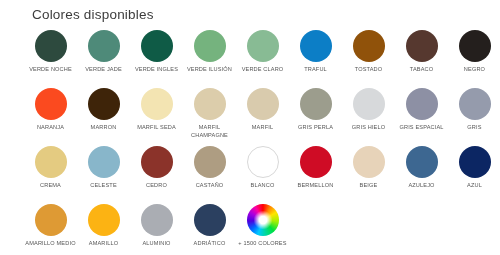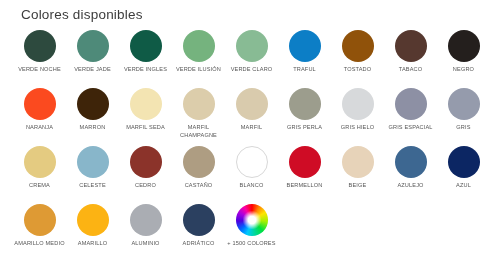--- a/index.html
+++ b/index.html
@@ -12,20 +12,21 @@
     background: #ffffff;
     font-family: "Liberation Sans", sans-serif;
     overflow: hidden;
   }
   #app {
     width: 436px;
     height: 255px;
     position: relative;
     box-sizing: border-box;
     padding: 12px;
+    margin-left: 11px;
   }
   .page-title {
     position: absolute;
     left: 21px;
     top: 6px;
     font-size: 13.5px;
     color: #3c3c3c;
     letter-spacing: 0.2px;
     line-height: 18px;
     white-space: nowrap;

